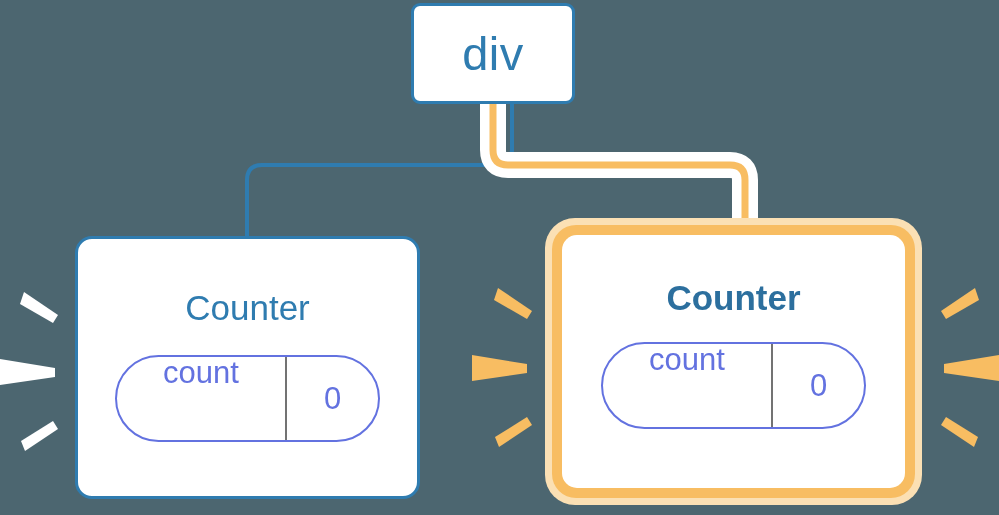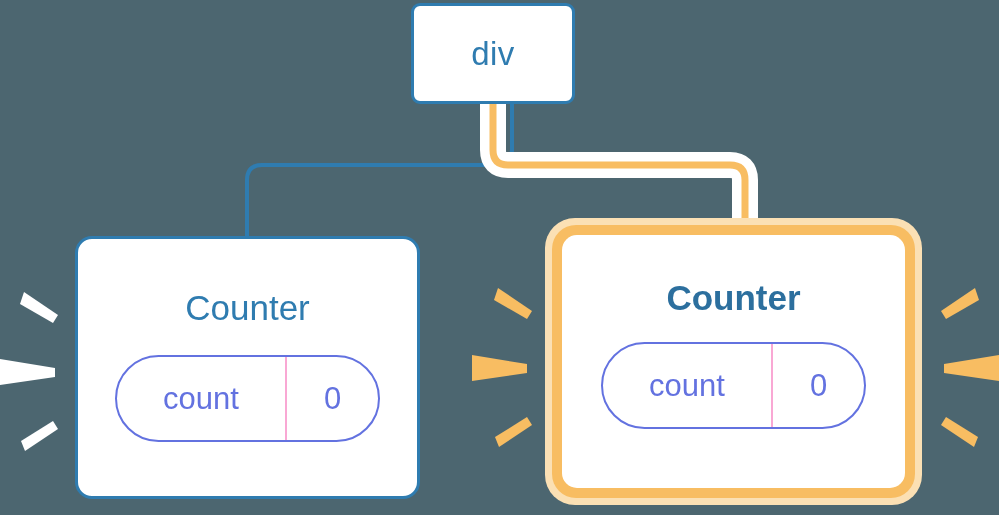--- a/index.html
+++ b/index.html
@@ -47,21 +47,21 @@
     left: 411px;
     top: 3px;
     width: 164px;
     height: 101px;
     border: 3px solid #2f7cb0;
     border-radius: 9px;
     justify-content: center;
     z-index: 6;
   }
   .node-div .node-title {
-    font-size: 33px;
+    font-size: 47px;
     font-weight: 400;
     color: #2f7cb0;
     letter-spacing: 0.5px;
     line-height: 1;
   }
 
   .node-counter-left {
     left: 75px;
     top: 236px;
     width: 345px;
@@ -123,23 +123,23 @@
     border-radius: 44px;
     box-sizing: border-box;
     display: flex;
     align-items: stretch;
   }
   .node-counter-left .pill { margin-top: 30px; }
   .node-counter-right .pill { margin-top: 27px; }
   .pill-key {
     flex: 0 0 170px;
     display: flex;
-    align-items: center;
+    align-items: flex-start;
     justify-content: center;
-    border-right: 2px solid #f9a8d4;
+    border-right: 2px solid #737373;
     box-sizing: border-box;
   }
   .pill-val {
     flex: 1 1 auto;
     display: flex;
     align-items: center;
     justify-content: center;
   }
   .pill-key span, .pill-val span {
     font-size: 31px;

